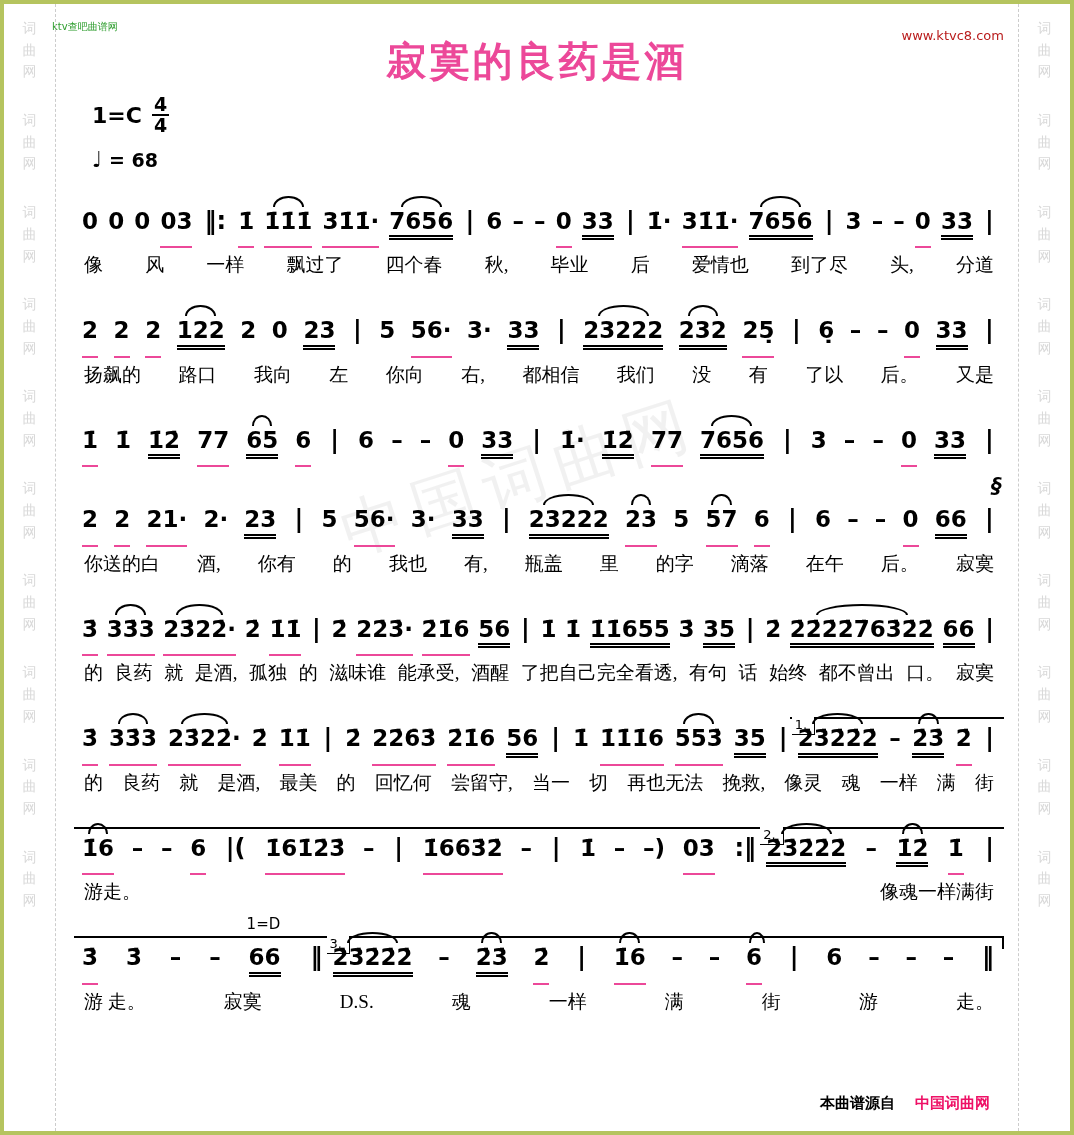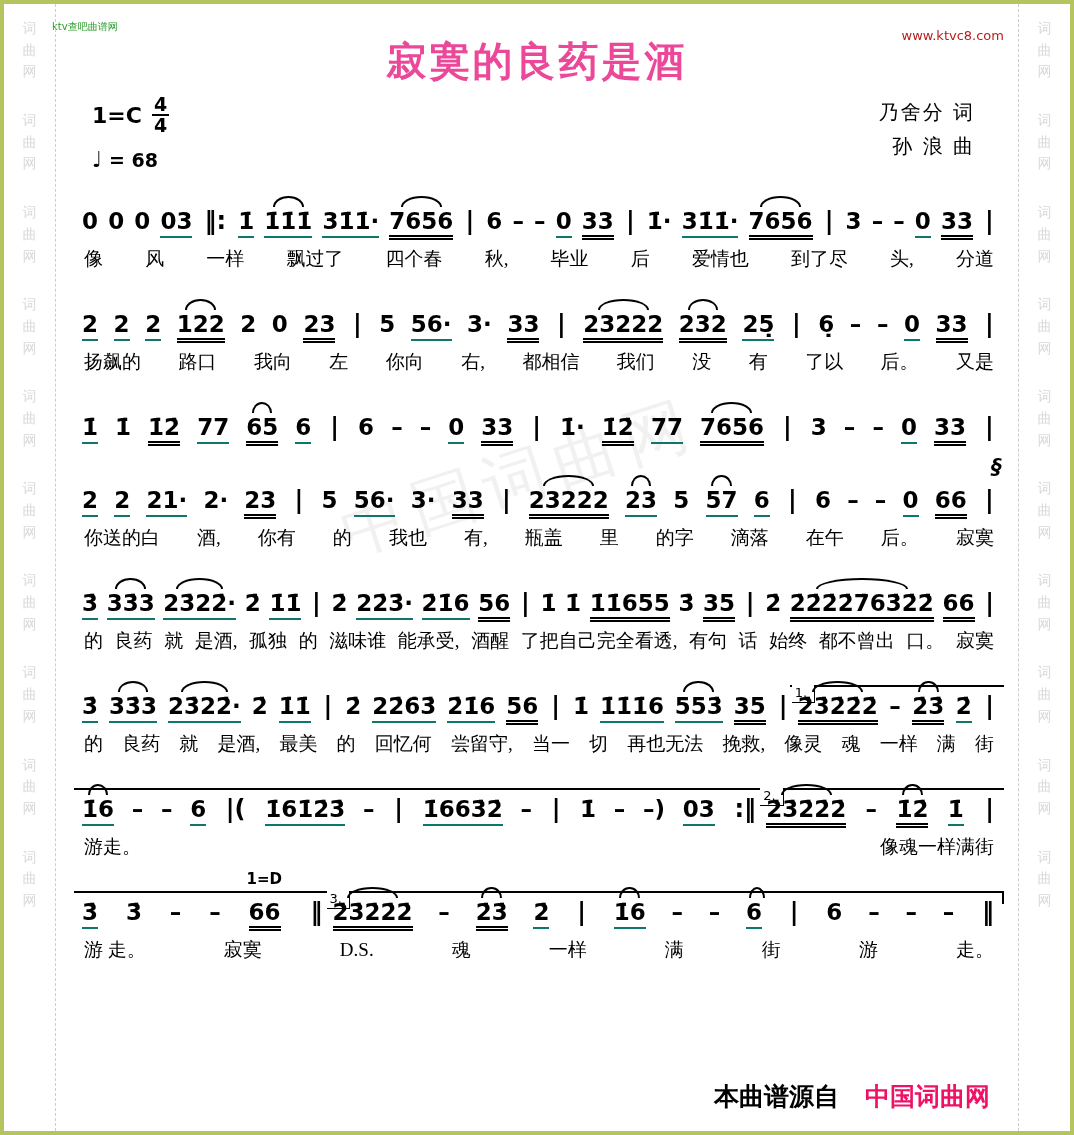--- a/index.html
+++ b/index.html
@@ -60,36 +60,36 @@
   }
   .grp{
     position:relative;display:flex;justify-content:space-between;
     align-items:baseline;flex-grow:1;
   }
   .tok{
     position:relative;display:inline-block;margin:0 4px;
     font-weight:bold;font-size:23px;line-height:1.15;color:#000;
     white-space:nowrap;
   }
-  .u1{border-bottom:2px solid #0f766e;padding-bottom:2px;}
+  .u1{border-bottom:2px solid #ec4899;padding-bottom:12px;}
   .u2{border-bottom:5px double #000;padding-bottom:1px;}
   .bar{font-weight:bold;margin:0 6px;font-size:24px;}
   .dash{letter-spacing:0;}
   .s::before{
     content:"";position:absolute;top:-12px;left:18%;right:18%;height:9px;
     border:2px solid #000;border-bottom:none;
     border-radius:100% 100% 0 0 / 200% 200% 0 0;
     min-width:12px;
   }
   .mark-segno{
     position:absolute;top:-32px;right:-8px;font-size:21px;
     font-style:italic;font-weight:bold;
   }
   .mark-key{
-    position:absolute;top:-28px;left:-2px;font-size:15px;font-weight:bold;
+    position:absolute;top:-28px;left:-2px;font-size:15px;font-weight:normal;
   }
   
   .volta::before,.volta-cont::before{
     content:"";position:absolute;left:-4px;right:-4px;top:-8px;
     border-top:2px solid #000;
   }
   .volta-end::after{
     content:"";position:absolute;right:-4px;top:-8px;width:2px;height:13px;background:#000;
   }
   .volta-label{
@@ -100,22 +100,22 @@
   
   .lyrics{
     display:flex;justify-content:space-between;align-items:baseline;
     padding:4px 10px 0;font-size:19px;color:#000;
     font-family:"Liberation Serif","DejaVu Serif",serif;
   }
   .lyric{white-space:nowrap;}
   .spacer{flex:1.2;}
   
   .footer{
-    position:absolute;bottom:18px;right:80px;font-size:25px;font-weight:bold;
-    display:flex;gap:26px;z-index:2;
+    position:absolute;bottom:18px;right:80px;font-size:15px;font-weight:bold;
+    display:flex;gap:20px;z-index:2;
   }
   .footer .brand{color:#ee1166;}
 </style>
 </head>
 <body>
 
 <div class="wm wm-left" id="wm-left">
     <span>词</span>
     <span>曲</span>
     <span>网</span>
@@ -213,24 +213,20 @@
       <span>1=C</span>
       <span class="timesig">
         <span class="ts-top">4</span>
         <span class="ts-bottom">4</span>
       </span>
     </span>
     <div class="tempo">
       <span class="note-glyph">♩</span>
       <span>= 68</span>
     </div>
-  </div>
-  <div class="credits">
-    <div>乃舍分 词</div>
-    <div>孙 浪 曲</div>
   </div>
 </div>
 
 <div id="score">
     <div class="system">
       <div class="notes">
         <span class="grp" style="flex-grow: 26;">
           <span class="tok">0</span>
           <span class="tok">0</span>
           <span class="tok">0</span>

